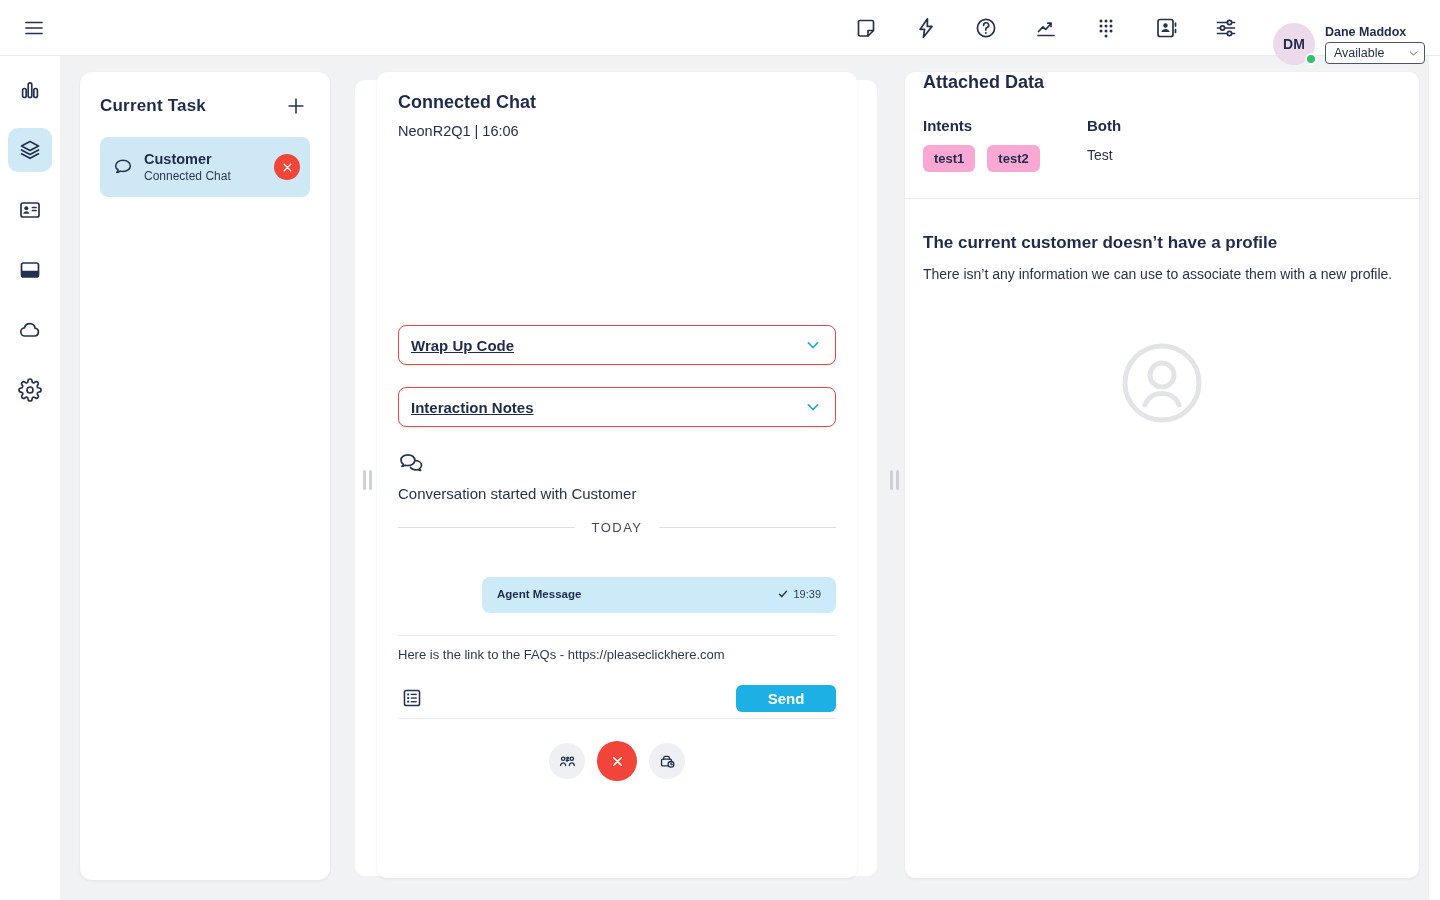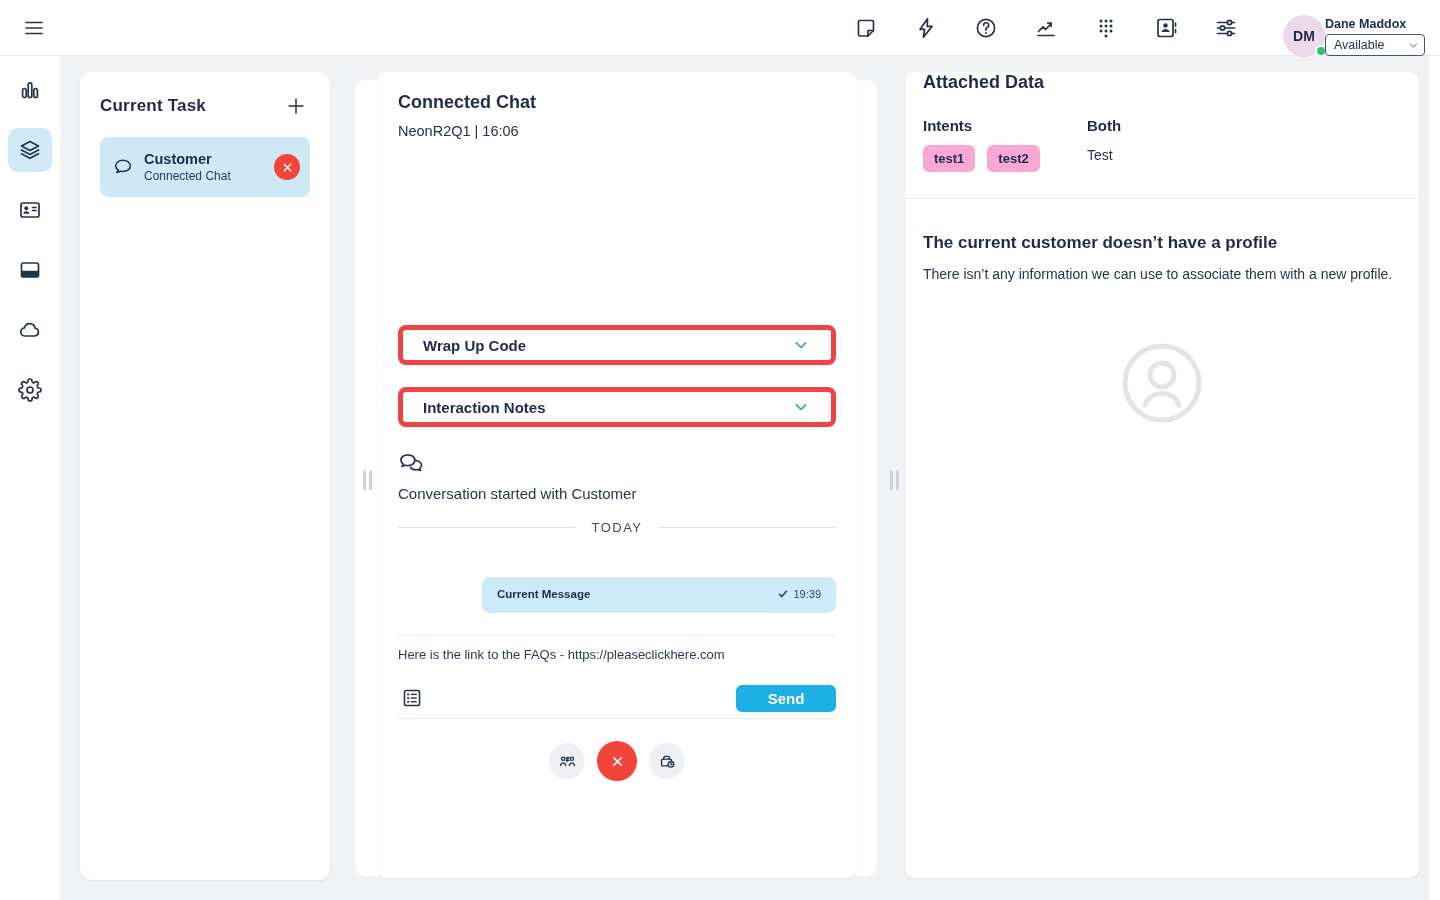--- a/index.html
+++ b/index.html
@@ -8,21 +8,21 @@
 
   svg { display:block; }
   .ic { stroke:#25324f; fill:none; stroke-width:1.7; stroke-linecap:round; stroke-linejoin:round; }
 
   
   .topbar { position:absolute; left:0; top:0; width:1440px; height:56px; background:#fff;
             border-bottom:1px solid #e9eaee; display:flex; align-items:center; z-index:30; }
   .hamburger { margin-left:16px; width:36px; height:36px; display:flex; align-items:center; justify-content:center; cursor:pointer; }
   .topbar-icons { position:absolute; left:836px; top:0; height:56px; display:flex; align-items:center; }
   .tb-icon { width:60px; height:56px; display:flex; align-items:center; justify-content:center; cursor:pointer; }
-  .userbox { position:absolute; right:15px; top:8px; height:56px; display:flex; align-items:center; }
+  .userbox { position:absolute; right:15px; top:16px; height:56px; display:flex; align-items:center; gap:10px; }
   .avatar { position:relative; width:42px; height:42px; border-radius:50%; background:#ecd9ea;
             display:flex; align-items:center; justify-content:center; font-weight:bold; font-size:14px; color:#1f2b4d; }
   .avatar .dot { position:absolute; right:-2px; bottom:0; width:12px; height:12px; border-radius:50%;
                  background:#2dc46f; border:2px solid #fff; }
   .user-meta { display:flex; flex-direction:column; gap:3px; }
   .user-name { font-size:12.5px; font-weight:bold; }
   .status-select-wrap { position:relative; }
   .status-select { appearance:none; -webkit-appearance:none; width:100px; height:22px; font-family:inherit;
                    font-size:12.5px; color:#1f2b4d; background:#fff; border:1px solid #4a5470; border-radius:4px;
                    padding:0 20px 0 8px; }
@@ -53,23 +53,23 @@
   .task-card .t2 { font-size:12px; color:#2a3a58; margin-top:2px; }
   .end-dot { width:26px; height:26px; border-radius:50%; background:#f2453a; display:flex; align-items:center;
              justify-content:center; cursor:pointer; }
 
   
   .mid-wrap { left:295px; top:24px; width:522px; height:796px; border-radius:10px; box-shadow:none; }
   .chat-card { left:317px; top:16px; width:480px; height:806px; border-radius:10px; padding:0 21px; display:flex;
                flex-direction:column; }
   .chat-title { font-size:18px; font-weight:bold; margin-top:20px; }
   .chat-session { font-size:14.5px; margin-top:10px; color:#22304f; }
-  .accordion { margin-top:186px; height:40px; border:5px solid #ef4444; border-radius:8px; background:#fff;
+  .accordion { margin-top:186px; height:40px; border:1px solid #ef4444; border-radius:8px; background:#fff;
                box-shadow:0 1px 2px rgba(16,24,40,.05); display:flex; align-items:center; justify-content:space-between;
-               padding:0 20px; cursor:pointer; }
+               padding:0 12px; cursor:pointer;text-decoration:underline; }
   .accordion + .accordion { margin-top:22px; }
   .accordion .lbl { font-size:15px; font-weight:bold; }
   .conv-start { margin-top:24px; display:flex; flex-direction:column; align-items:flex-start; }
   .conv-start .txt { margin-top:8px; font-size:15px; color:#26334f; }
   .day-row { margin-top:18px; display:flex; align-items:center; }
   .day-row .line { flex:1; height:1px; background:#dcdee3; }
   .day-row .day { margin:0 16px; font-size:13px; letter-spacing:1.5px; color:#3f4a63; }
   .bubble { margin-top:42px; margin-left:auto; width:354px; background:#cdeaf8; border-radius:8px; padding:11px 15px 13px; }
   .bubble-head { display:flex; align-items:center; justify-content:space-between; }
   .bubble-sender { font-size:11.5px; font-weight:bold; }
@@ -323,21 +323,21 @@
     </div>
 
     <div class="day-row">
       <span class="line"></span>
       <span class="day">TODAY</span>
       <span class="line"></span>
     </div>
 
     <div class="bubble">
       <div class="bubble-head">
-        <span class="bubble-sender">Current Message</span>
+        <span class="bubble-sender">Agent Message</span>
         <span class="bubble-time">
           <svg width="12" height="12" viewBox="0 0 12 12">
               <path d="M2.5 6.3 4.8 8.6 9.5 3.3" stroke="#2e3e5e" stroke-width="1.5" fill="none" stroke-linecap="round" stroke-linejoin="round"></path>
             </svg>
           <span>19:39</span>
         </span>
       </div>
     </div>
 
     <div class="hline d1"></div>

